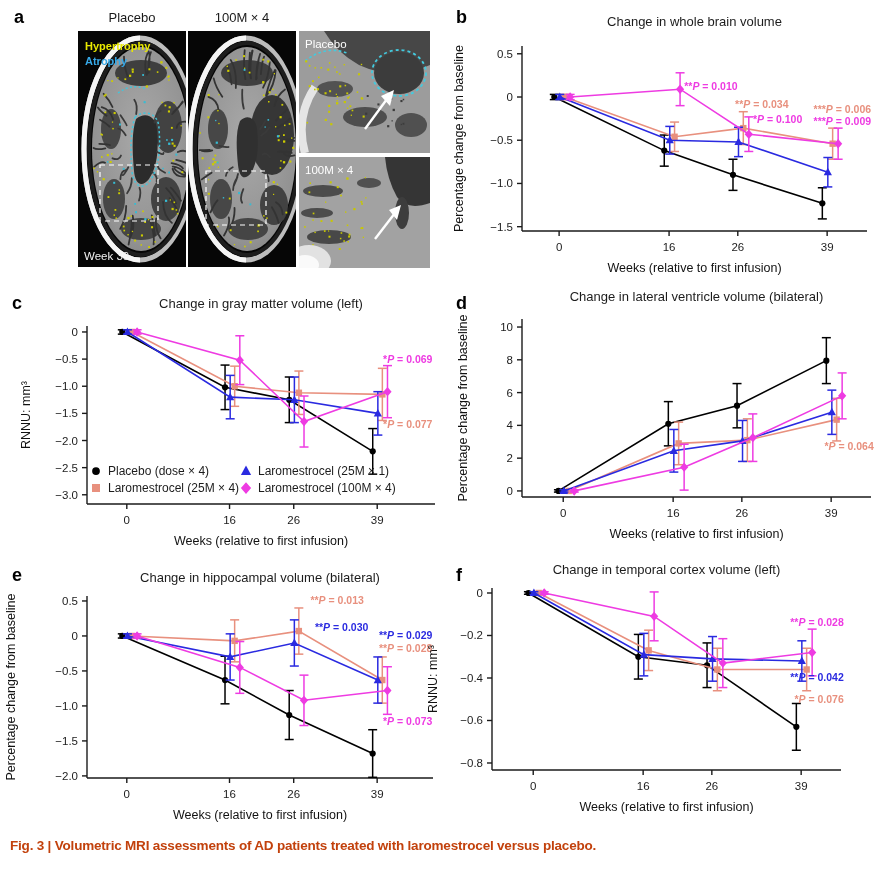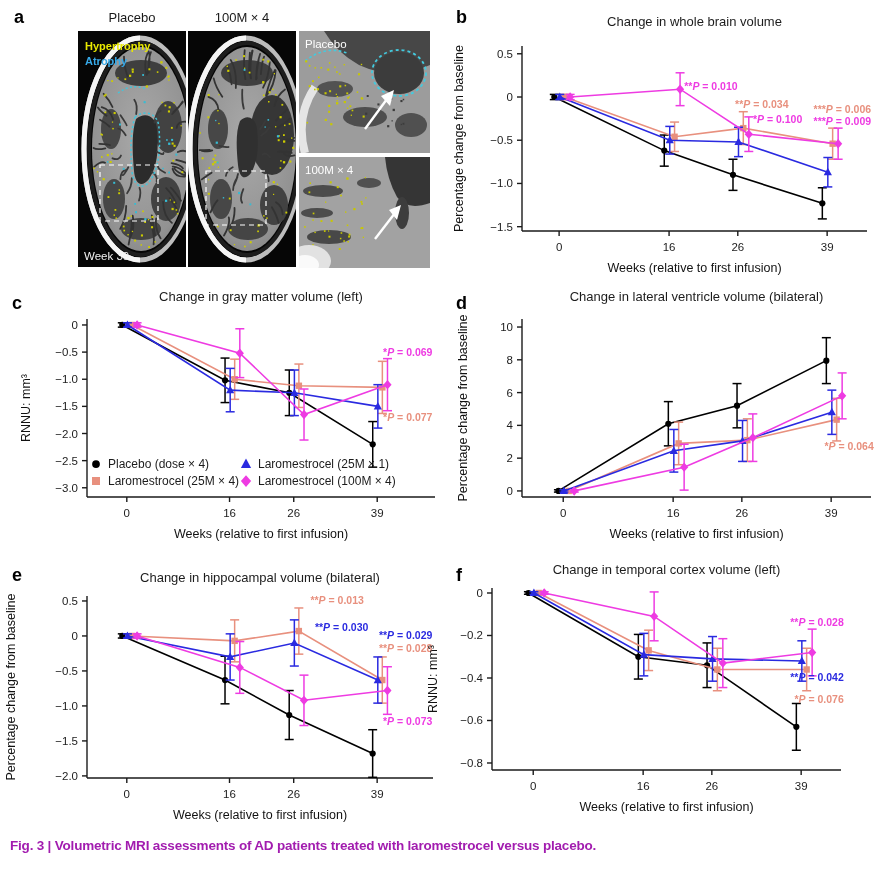--- a/index.html
+++ b/index.html
@@ -3,21 +3,21 @@
 <meta charset="utf-8">
 <style>
   html,body{margin:0;padding:0;background:#ffffff;}
   .fig{position:relative;width:894px;height:870px;background:#fff;overflow:hidden;
        font-family:"Liberation Sans",sans-serif;color:#1a1a1a;}
   .abs{position:absolute;}
   .panel-letter{font-weight:bold;font-size:18px;color:#000;line-height:1;}
   .mri-title{font-size:13px;color:#1a1a1a;text-align:center;width:108px;}
   .chart{position:absolute;text-decoration:underline;}
   .caption{position:absolute;left:10px;top:838px;width:878px;font-weight:bold;
-           font-size:13.5px;letter-spacing:-0.2px;color:#a21caf;}
+           font-size:13.5px;letter-spacing:-0.2px;color:#c2410c;}
   svg{display:block;}
   svg text{font-family:"Liberation Sans",sans-serif;}
 </style>
 </head>
 <body>
 
 <div class="fig">
 
   <div class="abs panel-letter" style="left:14px;top:8px">a</div>
 
@@ -520,21 +520,21 @@
           <polygon points="298.792828685259,129.47757009345796 302.892828685259,134.17757009345794 298.792828685259,138.87757009345793 294.692828685259,134.17757009345794" fill="#ee3be2"></polygon>
           <polygon points="388.1354581673307,138.98691588785044 392.2354581673307,143.68691588785043 388.1354581673307,148.38691588785042 384.03545816733066,143.68691588785043" fill="#ee3be2"></polygon>
         </g>
         <text x="234.191235059761" y="90.13084112149532" text-anchor="start" font-size="10.5" font-weight="bold" fill="#ee3be2"><tspan>**</tspan><tspan font-style="italic">P</tspan><tspan> = 0.010</tspan></text>
         <text x="285.0478087649402" y="108.28504672897196" text-anchor="start" font-size="10.5" font-weight="bold" fill="#e8907e"><tspan>**</tspan><tspan font-style="italic">P</tspan><tspan> = 0.034</tspan></text>
         <text x="302.9163346613546" y="122.54906542056074" text-anchor="start" font-size="10.5" font-weight="bold" fill="#ee3be2"><tspan>*</tspan><tspan font-style="italic">P</tspan><tspan> = 0.100</tspan></text>
         <text x="421.1235059760956" y="113.47196261682242" text-anchor="end" font-size="10.5" font-weight="bold" fill="#e8907e"><tspan>***</tspan><tspan font-style="italic">P</tspan><tspan> = 0.006</tspan></text>
         <text x="421.1235059760956" y="125.14252336448597" text-anchor="end" font-size="10.5" font-weight="bold" fill="#ee3be2"><tspan>***</tspan><tspan font-style="italic">P</tspan><tspan> = 0.009</tspan></text>
       </svg>
     </div>
-  <div class="chart" style="left:0;top:285px">
+  <div class="chart" style="left:0;top:292px">
       <svg width="450" height="278" viewBox="0 0 450 278">
         <text x="261" y="16" text-anchor="middle" font-size="13" fill="#1c1c1c">Change in gray matter volume (left)</text>
         <text x="30" y="123" transform="rotate(-90 30 123)" text-anchor="middle" font-size="12.5" fill="#111">RNNU: mm³</text>
         <text x="261" y="253" text-anchor="middle" font-size="12.5" fill="#111">Weeks (relative to first infusion)</text>
         <g stroke="#1a1a1a" stroke-width="1.4">
           <line x1="87" y1="34" x2="87" y2="212"></line>
           <line x1="87" y1="212" x2="435" y2="212"></line>
           <line x1="82" y1="39.96951219512195" x2="87" y2="39.96951219512195"></line>
           <line x1="82" y1="67.10365853658536" x2="87" y2="67.10365853658536"></line>
           <line x1="82" y1="94.23780487804879" x2="87" y2="94.23780487804879"></line>

